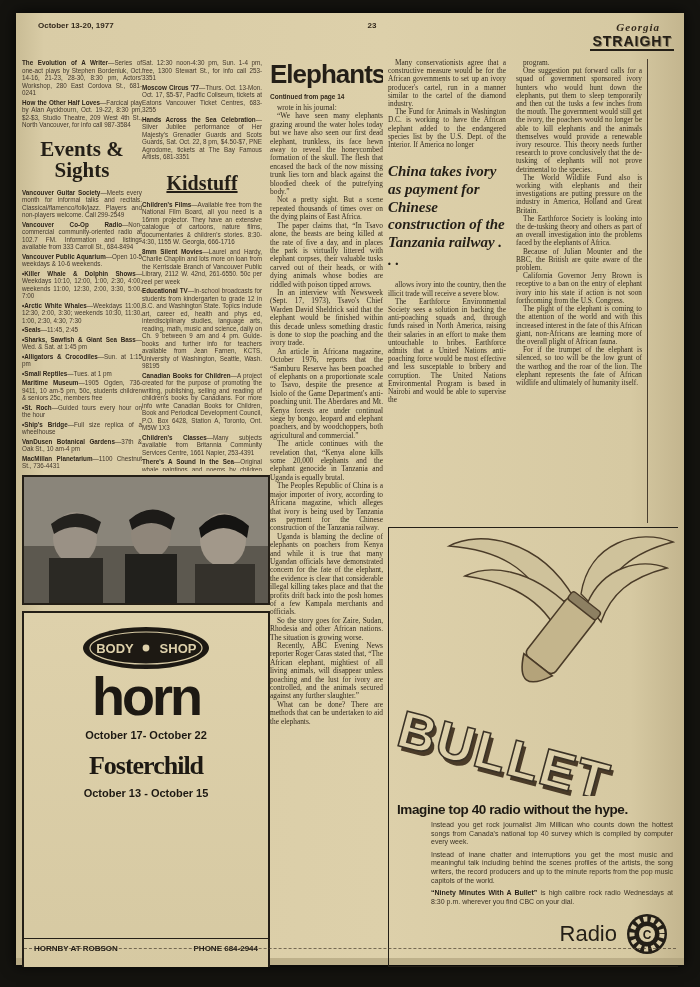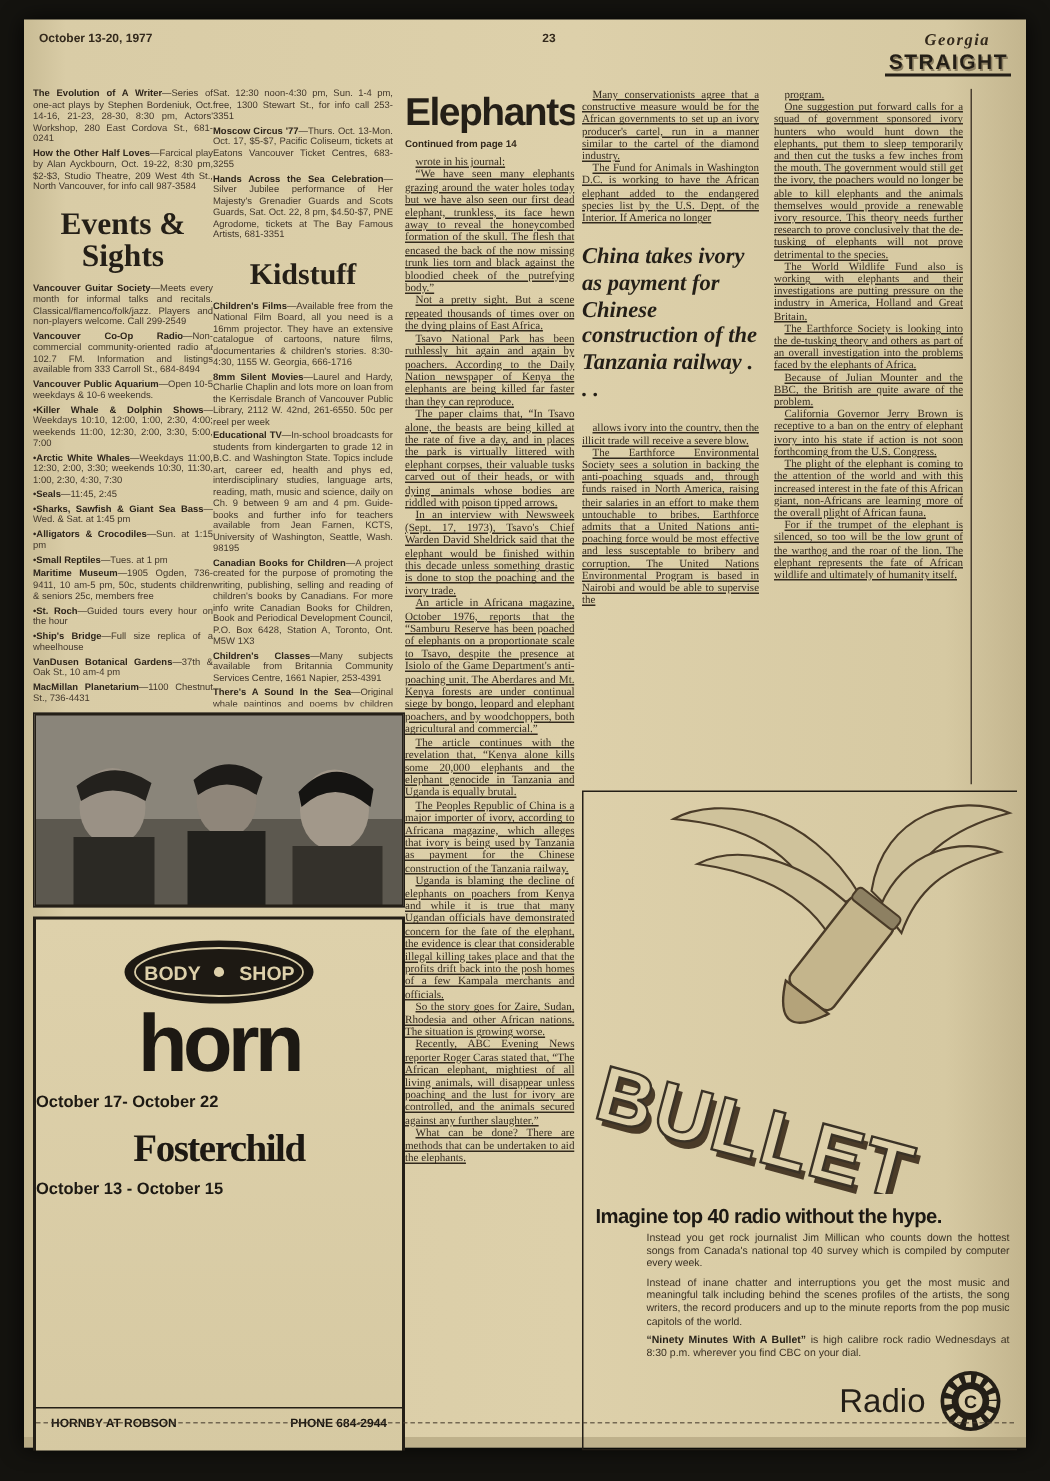--- a/index.html
+++ b/index.html
@@ -3,55 +3,55 @@
 <meta charset="utf-8">
 <style>
   html,body{margin:0;padding:0;}
   body{width:700px;height:987px;background:#14130f;position:relative;overflow:hidden;
        font-family:"Liberation Serif",serif;}
   .page{position:absolute;left:16px;top:13px;width:668px;height:952px;
         background:linear-gradient(90deg,#c9bc95 0,#d9cca6 28px,#ddd0aa 55%,#d6c9a2 92%,#c3b58e 100%);
         box-shadow:0 0 14px rgba(0,0,0,.8);color:#33291c;}
   .page::after{content:"";position:absolute;left:8px;right:8px;bottom:16px;border-top:1px dashed #4a3f30;opacity:.7;}
   .page::before{content:"";position:absolute;left:0;right:0;bottom:0;height:7px;background:#aa9d78;opacity:.6;}
-  .hdr{display:flex;justify-content:space-between;align-items:flex-start;padding:8px 10px 0 10px;height:32px;}
+  .hdr{display:flex;justify-content:space-between;align-items:flex-start;padding:8px 10px 0 22px;height:32px;}
   .hdr-date{font:bold 8px "Liberation Sans",sans-serif;}
   .hdr-num{font:bold 8px "Liberation Sans",sans-serif;margin-left:40px;}
   .mast{text-align:right;line-height:1;}
   .mast .g{font:italic bold 11px "Liberation Serif",serif;letter-spacing:1px;margin-right:14px;}
   .mast .s{font:900 14px "Liberation Sans",sans-serif;letter-spacing:1px;color:#241f17;
            text-shadow:1px 1px 0 #8d8062;border-bottom:2px solid #241f17;padding:0 2px;}
   .content{position:relative;margin:6px 6px 0 6px;height:908px;overflow:hidden;}
   
   .lcols{display:flex;gap:0;height:412px;overflow:hidden;}
   .lcol{width:120px;overflow:hidden;}
   .lst{font:6.3px/7.5px "Liberation Sans",sans-serif;margin:0 0 2px 0;text-align:justify;color:#41362a;}
   .lst b{font-weight:bold;color:#2e251b;}
   .bighead{font:bold 21px/1.0 "Liberation Serif",serif;text-align:center;color:#241f17;margin:10px 0 8px 0;}
-  .midhead{font:bold 20px/1.0 "Liberation Serif",serif;text-align:center;color:#241f17;margin:12px 0 8px 0;}
+  .midhead{font:bold 20px/1.0 "Liberation Serif",serif;text-align:center;color:#241f17;margin:12px 0 8px 0;text-decoration:underline;}
   
   .photo{margin-top:4px;height:128px;border:1px solid #241f17;overflow:hidden;background:#7a756c;}
   
   .col3{position:absolute;left:248px;top:0;width:113px;height:790px;overflow:hidden;}
   .headline{font:900 26px/1.0 "Liberation Sans",sans-serif;letter-spacing:-1px;color:#241f17;margin:2px 0 6px 0;}
   .cont{font:bold 6.5px "Liberation Sans",sans-serif;margin-bottom:4px;}
-  .ap{font:7.4px/8.4px "Liberation Serif",serif;text-align:justify;margin:0;text-indent:7px;color:#332a1e;text-decoration:underline;}
+  .ap{font:7.4px/8.4px "Liberation Serif",serif;text-align:justify;margin:0;text-indent:7px;color:#332a1e;}
   .rr{position:absolute;left:366px;top:0;width:296px;}
   .cols45{display:flex;gap:10px;height:464px;overflow:hidden;}
   .col4{width:118px;overflow:hidden;}
   .col5{width:126px;overflow:hidden;border-right:1px solid #4a3f30;padding-right:5px;}
   .col4 .ap,.col5 .ap{font-size:7.3px;line-height:8.2px;}
   .pullquote{font:italic bold 15px/1.18 "Liberation Serif",serif;color:#241f17;margin:14px 0 12px 0;}
   
   .bsad{margin-top:6px;height:360px;border:2px solid #241f17;position:relative;overflow:hidden;
         background:linear-gradient(180deg,#ded1ab,#d6c9a2);}
   .bslogo{display:block;margin:12px auto 0 auto;}
   .big1{font:900 54px/46px "Liberation Sans",sans-serif;letter-spacing:-3px;color:#1d1913;text-align:center;margin-top:14px;}
   .big2{font:900 54px/50px "Liberation Sans",sans-serif;letter-spacing:-3px;color:#1d1913;text-align:center;}
-  .bsdates{font:bold 11px "Liberation Sans",sans-serif;text-align:left;margin-top:8px;color:#1d1913;}
+  .bsdates{font:bold 11px "Liberation Sans",sans-serif;text-align:center;margin-top:8px;color:#1d1913;}
   .foster{font:900 26px/1.0 "Liberation Serif",serif;text-align:center;margin-top:12px;color:#1d1913;letter-spacing:-1px;}
   .bsfoot{position:absolute;left:0;right:0;bottom:15px;border-top:1px solid #241f17;
           font:bold 8px "Liberation Sans",sans-serif;display:flex;justify-content:space-between;
           padding:5px 10px;color:#1d1913;}
   
   .rad{margin-top:4px;height:438px;border:1px solid #241f17;overflow:hidden;position:relative;}
   .rhead{font:900 13.5px "Liberation Sans",sans-serif;color:#1d1913;margin:2px 6px 4px 8px;letter-spacing:-.4px;}
   .rp{font:7px/8.6px "Liberation Sans",sans-serif;color:#3a3124;margin:0 10px 4px 42px;text-align:justify;}
   .rp b{font-weight:bold;color:#241f17;}
   .rbrand{position:absolute;right:14px;bottom:10px;display:flex;align-items:center;gap:8px;}
@@ -159,21 +159,20 @@
     </div>
 
     <div class="col3">
       <div class="headline">Elephants</div>
       <div class="cont">Continued from page 14</div>
       <div>
 
       <p class="ap">wrote in his journal:</p>
           <p class="ap">“We have seen many elephants grazing around the water holes today but we have also seen our first dead elephant, trunkless, its face hewn away to reveal the honeycombed formation of the skull. The flesh that encased the back of the now missing trunk lies torn and black against the bloodied cheek of the putrefying body.”</p>
           <p class="ap">Not a pretty sight. But a scene repeated thousands of times over on the dying plains of East Africa.</p>
-          <p class="ap">Tsavo National Park has been ruthlessly hit again and again by poachers. According to the Daily Nation newspaper of Kenya the elephants are being killed far faster than they can reproduce.</p>
           <p class="ap">The paper claims that, “In Tsavo alone, the beasts are being killed at the rate of five a day, and in places the park is virtually littered with elephant corpses, their valuable tusks carved out of their heads, or with dying animals whose bodies are riddled with poison tipped arrows.</p>
           <p class="ap">In an interview with Newsweek (Sept. 17, 1973), Tsavo's Chief Warden David Sheldrick said that the elephant would be finished within this decade unless something drastic is done to stop the poaching and the ivory trade.</p>
           <p class="ap">An article in Africana magazine, October 1976, reports that the “Samburu Reserve has been poached of elephants on a proportionate scale to Tsavo, despite the presence at Isiolo of the Game Department's anti-poaching unit. The Aberdares and Mt. Kenya forests are under continual siege by bongo, leopard and elephant poachers, and by woodchoppers, both agricultural and commercial.”</p>
           <p class="ap">The article continues with the revelation that, “Kenya alone kills some 20,000 elephants and the elephant genocide in Tanzania and Uganda is equally brutal.</p>
           <p class="ap">The Peoples Republic of China is a major importer of ivory, according to Africana magazine, which alleges that ivory is being used by Tanzania as payment for the Chinese construction of the Tanzania railway.</p>
           <p class="ap">Uganda is blaming the decline of elephants on poachers from Kenya and while it is true that many Ugandan officials have demonstrated concern for the fate of the elephant, the evidence is clear that considerable illegal killing takes place and that the profits drift back into the posh homes of a few Kampala merchants and officials.</p>
           <p class="ap">So the story goes for Zaire, Sudan, Rhodesia and other African nations. The situation is growing worse.</p>
           <p class="ap">Recently, ABC Evening News reporter Roger Caras stated that, “The African elephant, mightiest of all living animals, will disappear unless poaching and the lust for ivory are controlled, and the animals secured against any further slaughter.”</p>
           <p class="ap">What can be done? There are methods that can be undertaken to aid the elephants.</p>
         </div>

